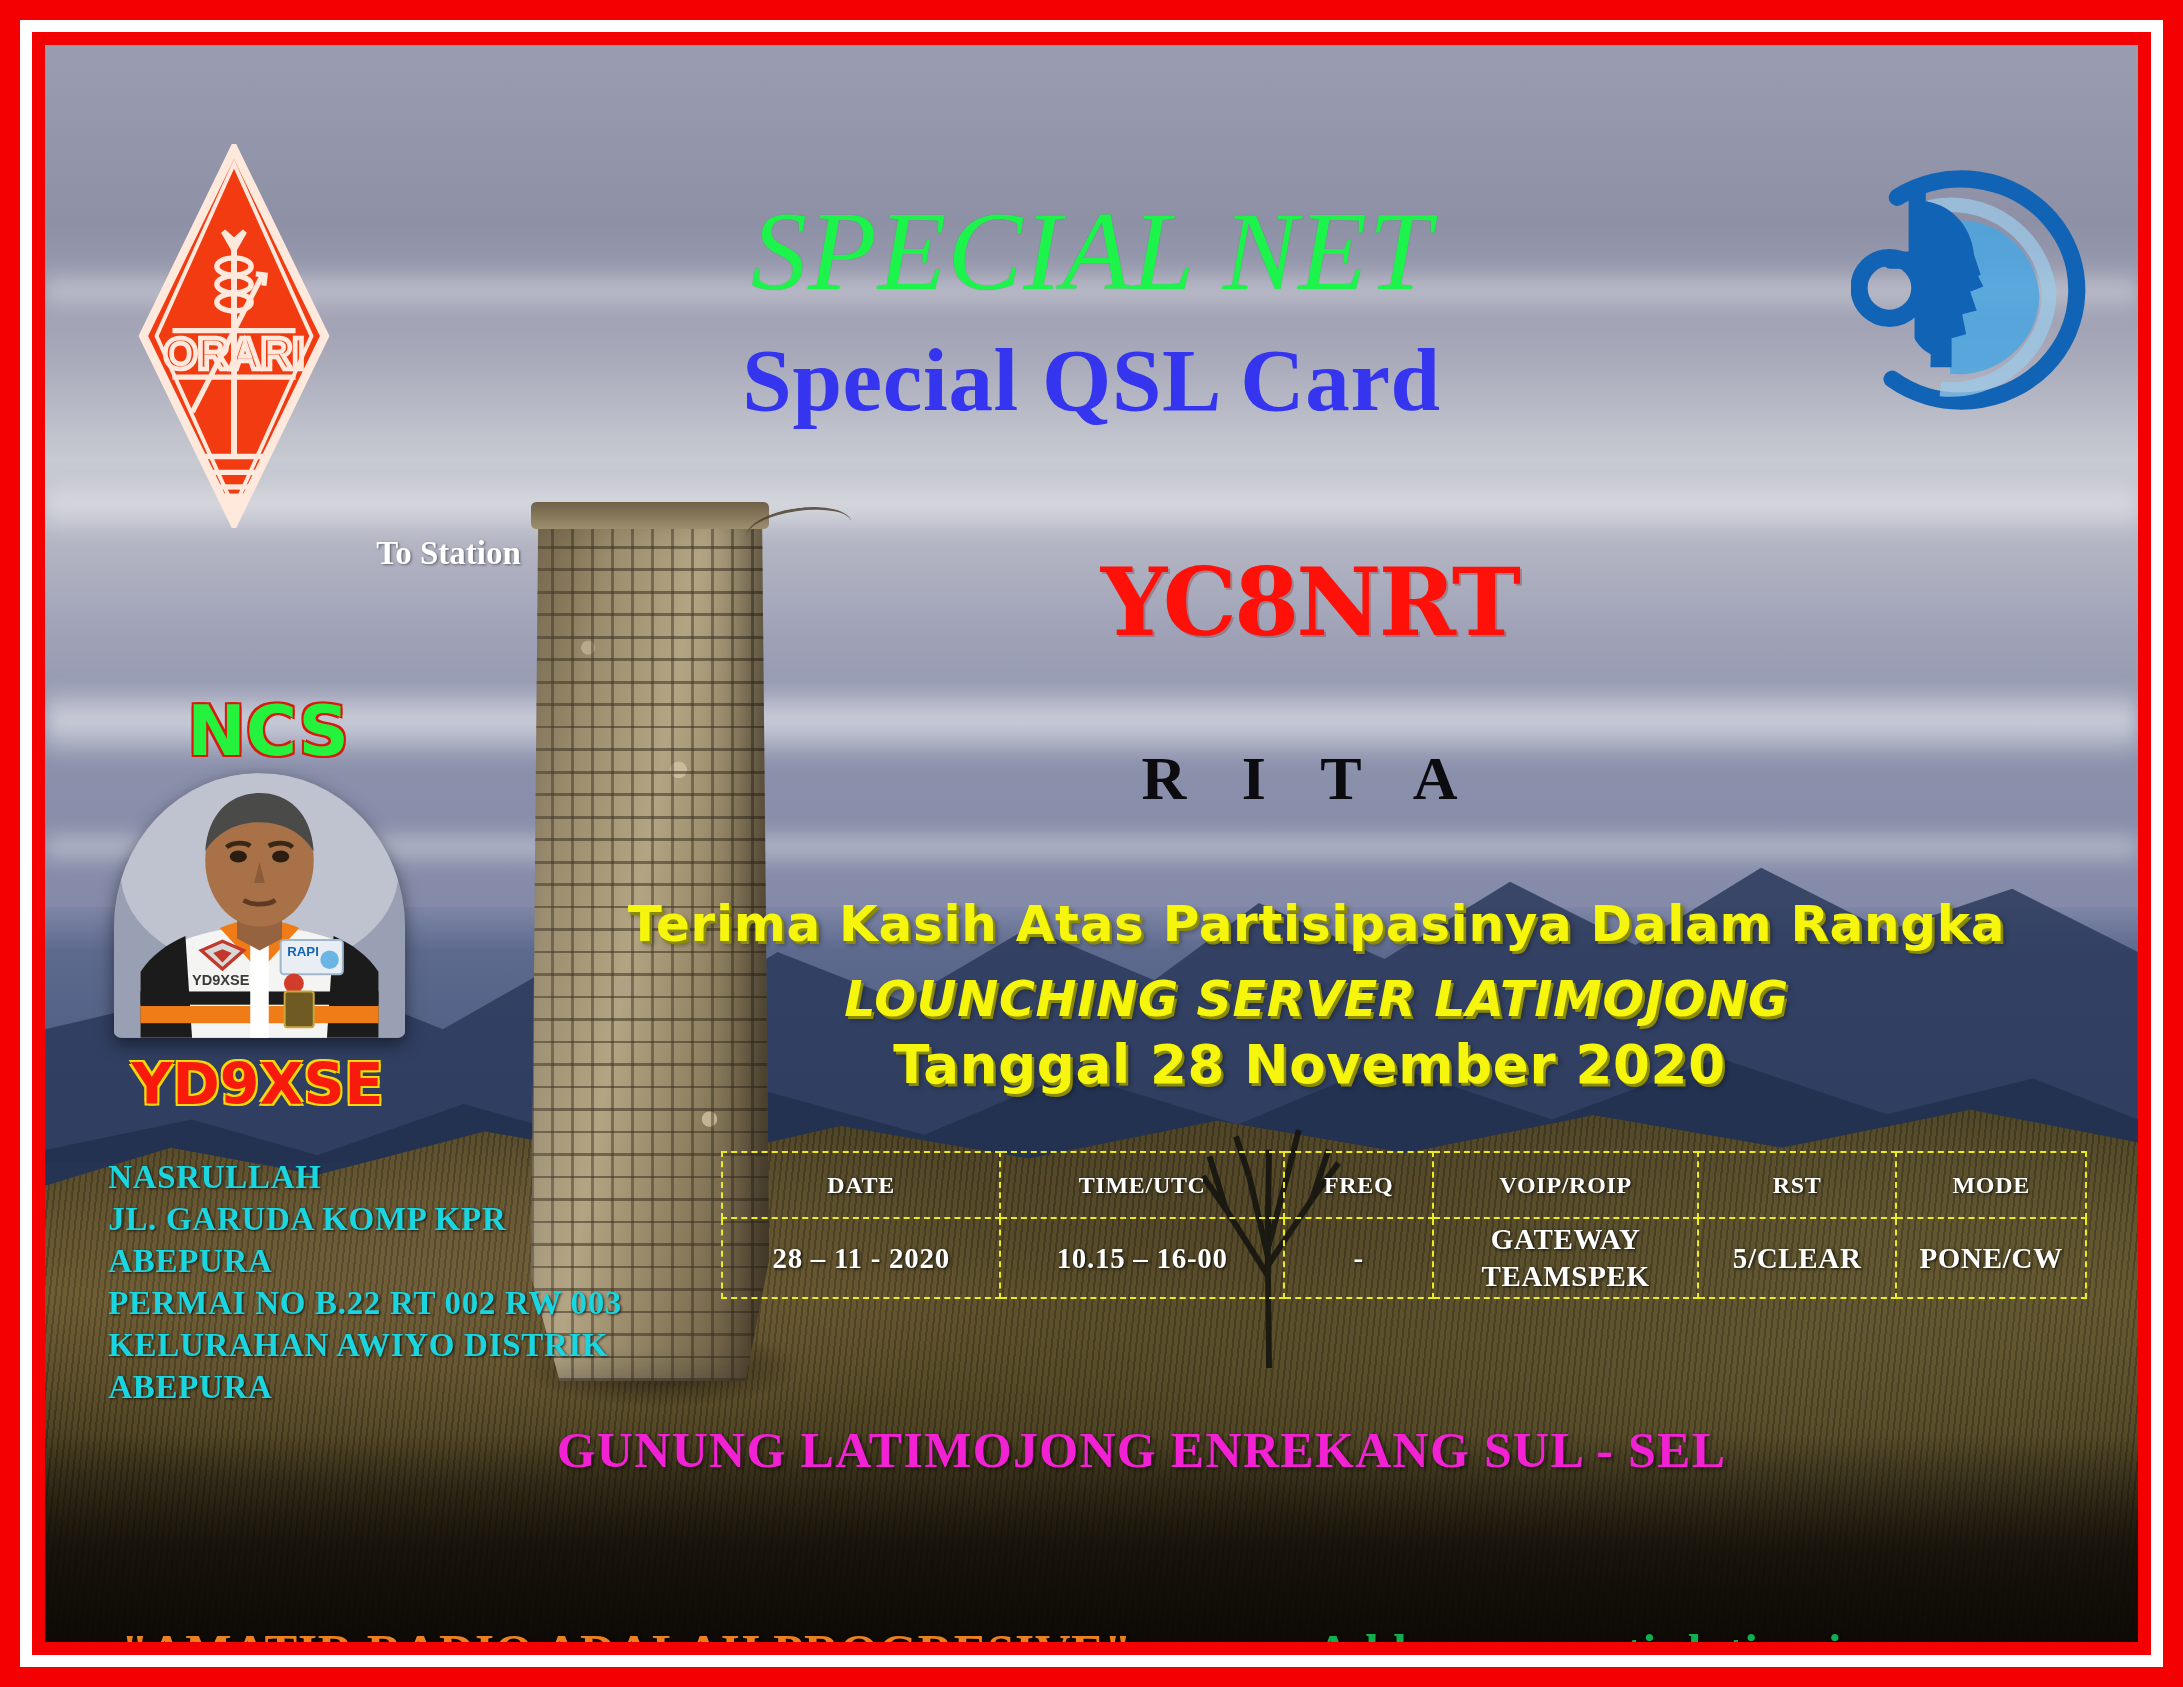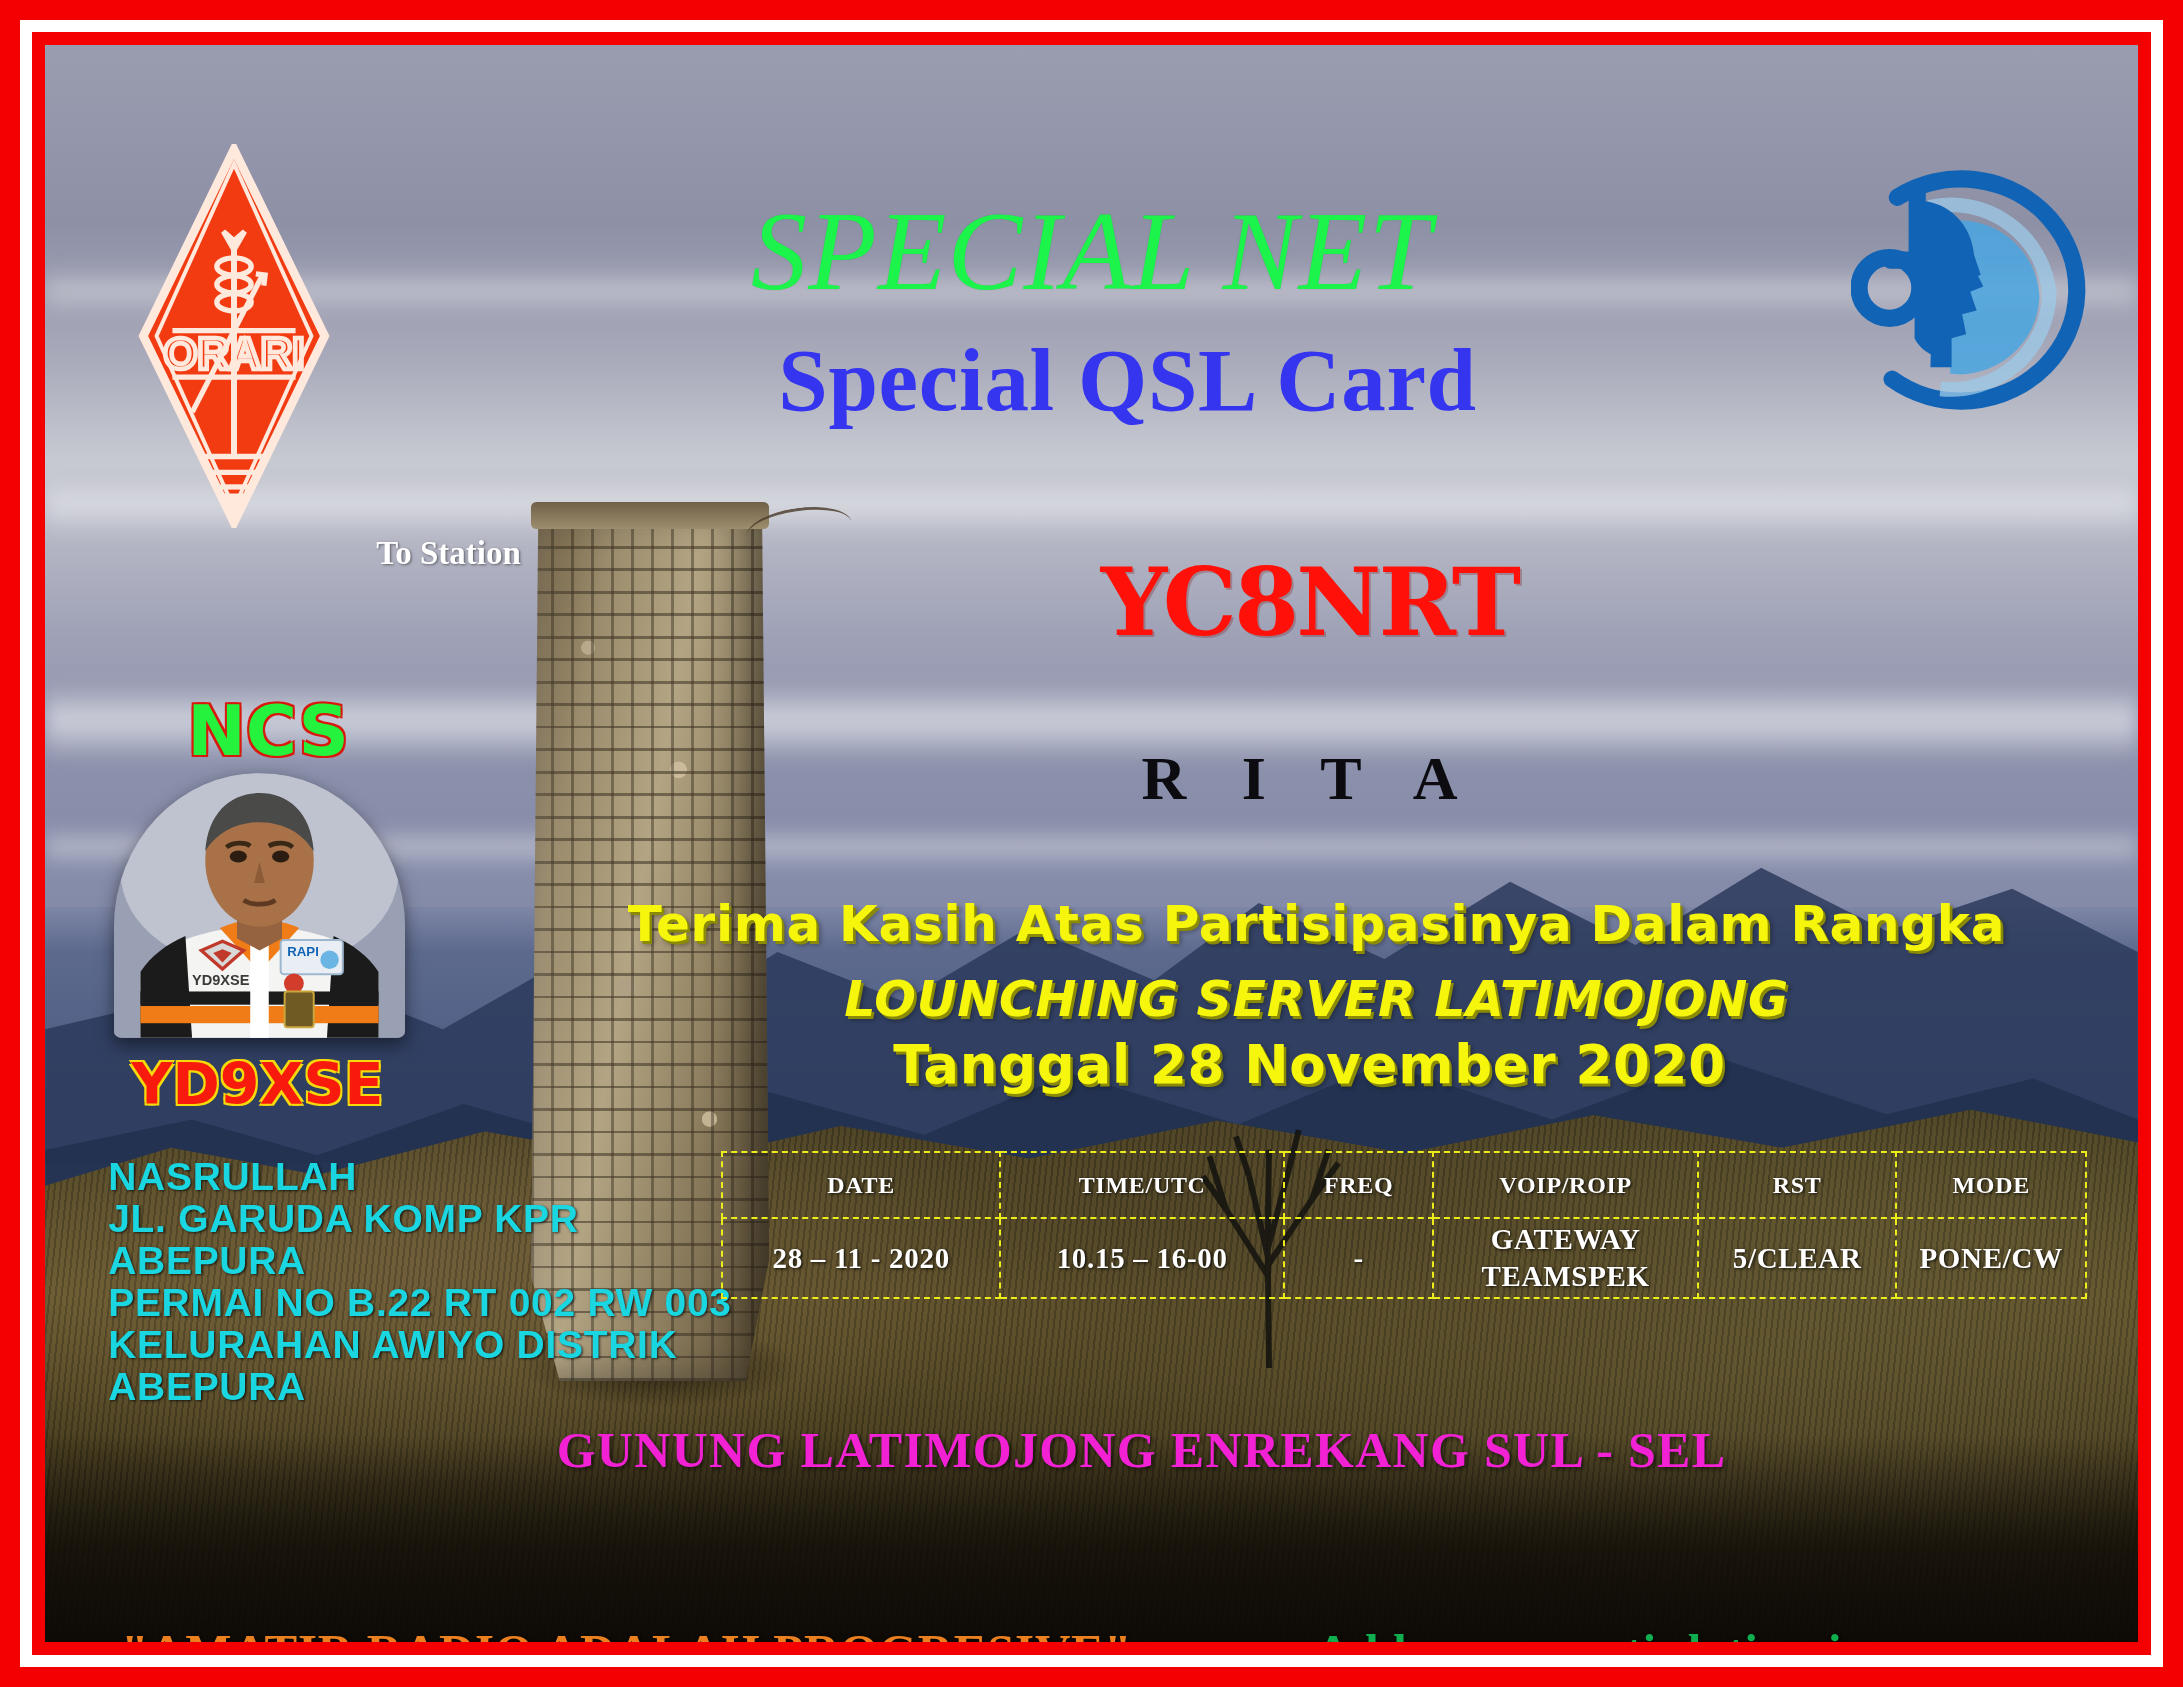--- a/index.html
+++ b/index.html
@@ -88,21 +88,21 @@
 
   
   .abs{position:absolute;}
 
   #title-main{left:0;top:142px;width:100%;text-align:center;
      font-family:"Liberation Serif",serif;font-style:italic;font-weight:normal;
      font-size:112px;color:#1cf44c;letter-spacing:1.3px;
      text-shadow:0 0 1.3px rgba(0,0,0,.18);}
   #title-sub{left:0;top:284px;width:100%;text-align:center;
      font-family:"Liberation Serif",serif;font-weight:bold;
-     font-size:89px;color:#3535ef;letter-spacing:0.7px;padding-left:36px;}
+     font-size:89px;color:#3535ef;letter-spacing:0.7px;}
 
   #to-station{left:331px;top:490px;font-family:"Liberation Serif",serif;
      font-weight:bold;font-size:33px;color:#ffffff;
      text-shadow:1.3px 1.3px 2.6px rgba(0,0,0,.45);}
 
   #callsign{left:0;top:503px;width:100%;text-align:center;
      font-family:"DejaVu Serif",serif;font-weight:bold;font-size:93px;
      color:#ff1008;letter-spacing:-2.6px;transform:translateX(218px);
      text-shadow:2px 2px 0 rgba(120,0,0,.25);}
   #opname{left:0;top:698px;width:100%;text-align:center;
@@ -123,22 +123,22 @@
      font-weight:bold;font-size:70px;color:#25f23d;
      text-shadow:-2px -2px 0 #d81a0e,2px -2px 0 #d81a0e,-2px 2px 0 #d81a0e,2px 2px 0 #d81a0e;}
   #op-photo{left:69px;top:728px;width:291px;height:265px;
      border-radius:50% 50% 8px 8px / 58% 58% 6.6px 6.6px;overflow:hidden;
      box-shadow:0 6.6px 17px rgba(0,0,0,.5);background:#7d8097;}
   #ncs-call{left:86px;top:1006px;font-family:"DejaVu Sans",sans-serif;
      font-weight:bold;font-size:57px;color:#f81a0c;
      text-shadow:-2px -2px 0 #f5d90a,2px -2px 0 #f5d90a,-2px 2px 0 #f5d90a,2px 2px 0 #f5d90a;}
 
   
-  #address{left:63px;top:1111px;font-family:Liberation Sans, sans-serif;
-     font-weight:bold;font-size:39px;line-height:42px;color:#1ad6e0;
+  #address{left:63px;top:1111px;font-family:Liberation Serif, serif;
+     font-weight:bold;font-size:33px;line-height:42px;color:#1ad6e0;
      text-shadow:1.3px 1.3px 2.6px rgba(0,0,0,.7);letter-spacing:0.7px;}
 
   
   #qsotable{left:676px;top:1106px;width:1364px;
      border-collapse:collapse;table-layout:fixed;}
   #qsotable th,#qsotable td{border:2.6px dashed #ecec1a;color:#ffffff;
      font-family:"Liberation Serif",serif;font-weight:bold;text-align:center;
      text-shadow:1.3px 1.3px 3.3px rgba(0,0,0,.85);padding:0;}
   #qsotable th{height:64px;font-size:24px;letter-spacing:0.7px;vertical-align:middle;}
   #qsotable td{height:78px;font-size:29px;letter-spacing:0.7px;vertical-align:middle;line-height:37px;}

